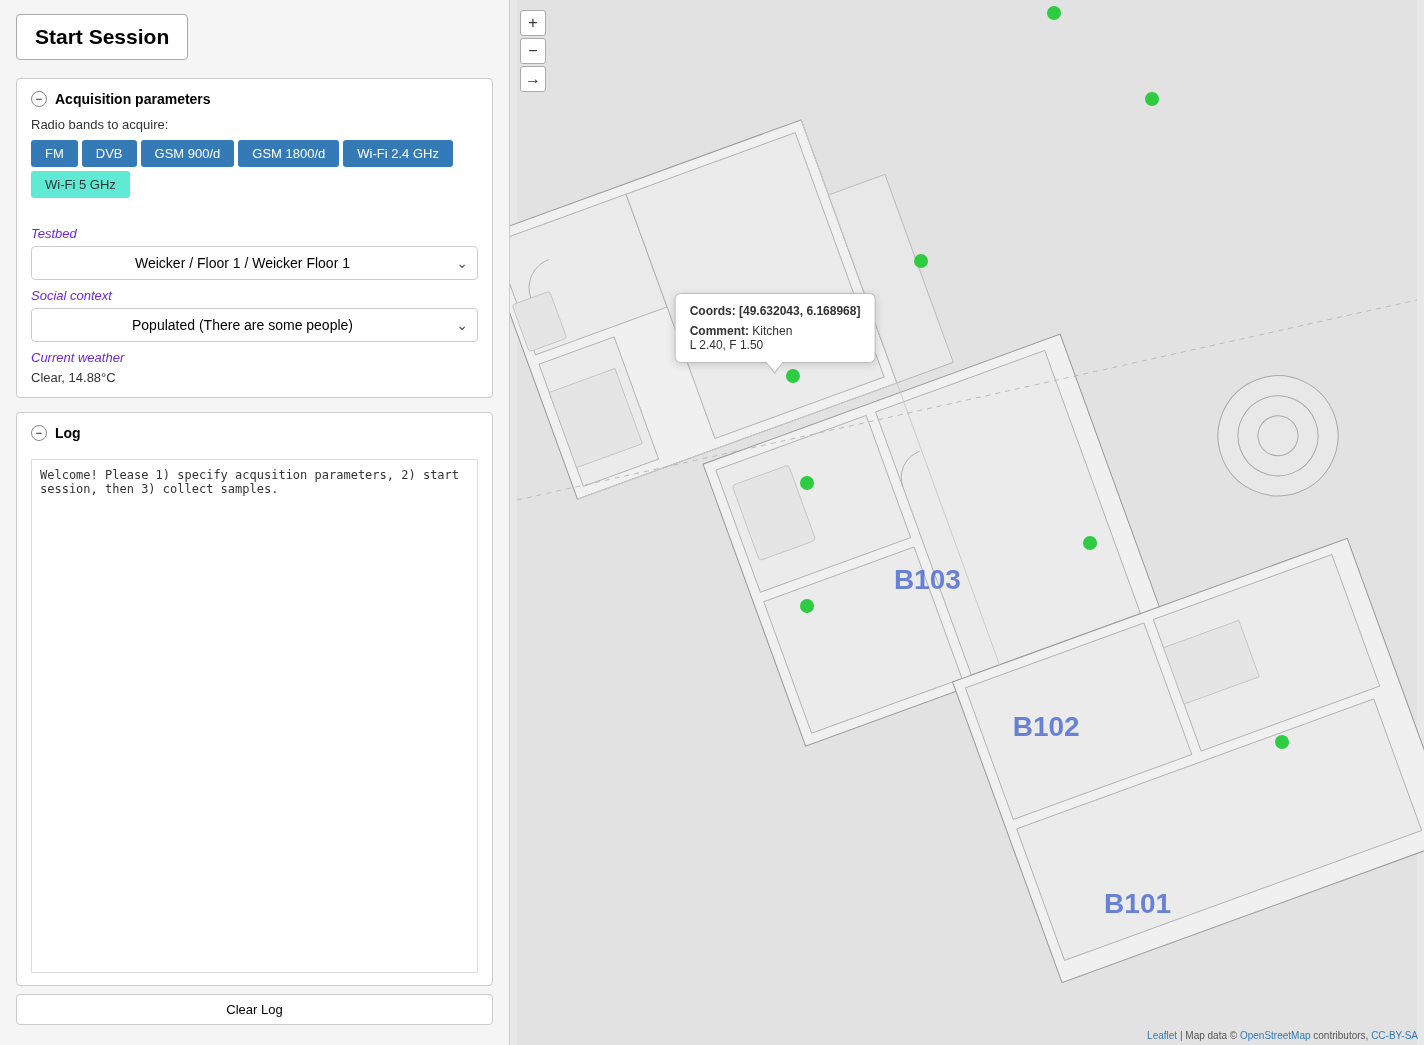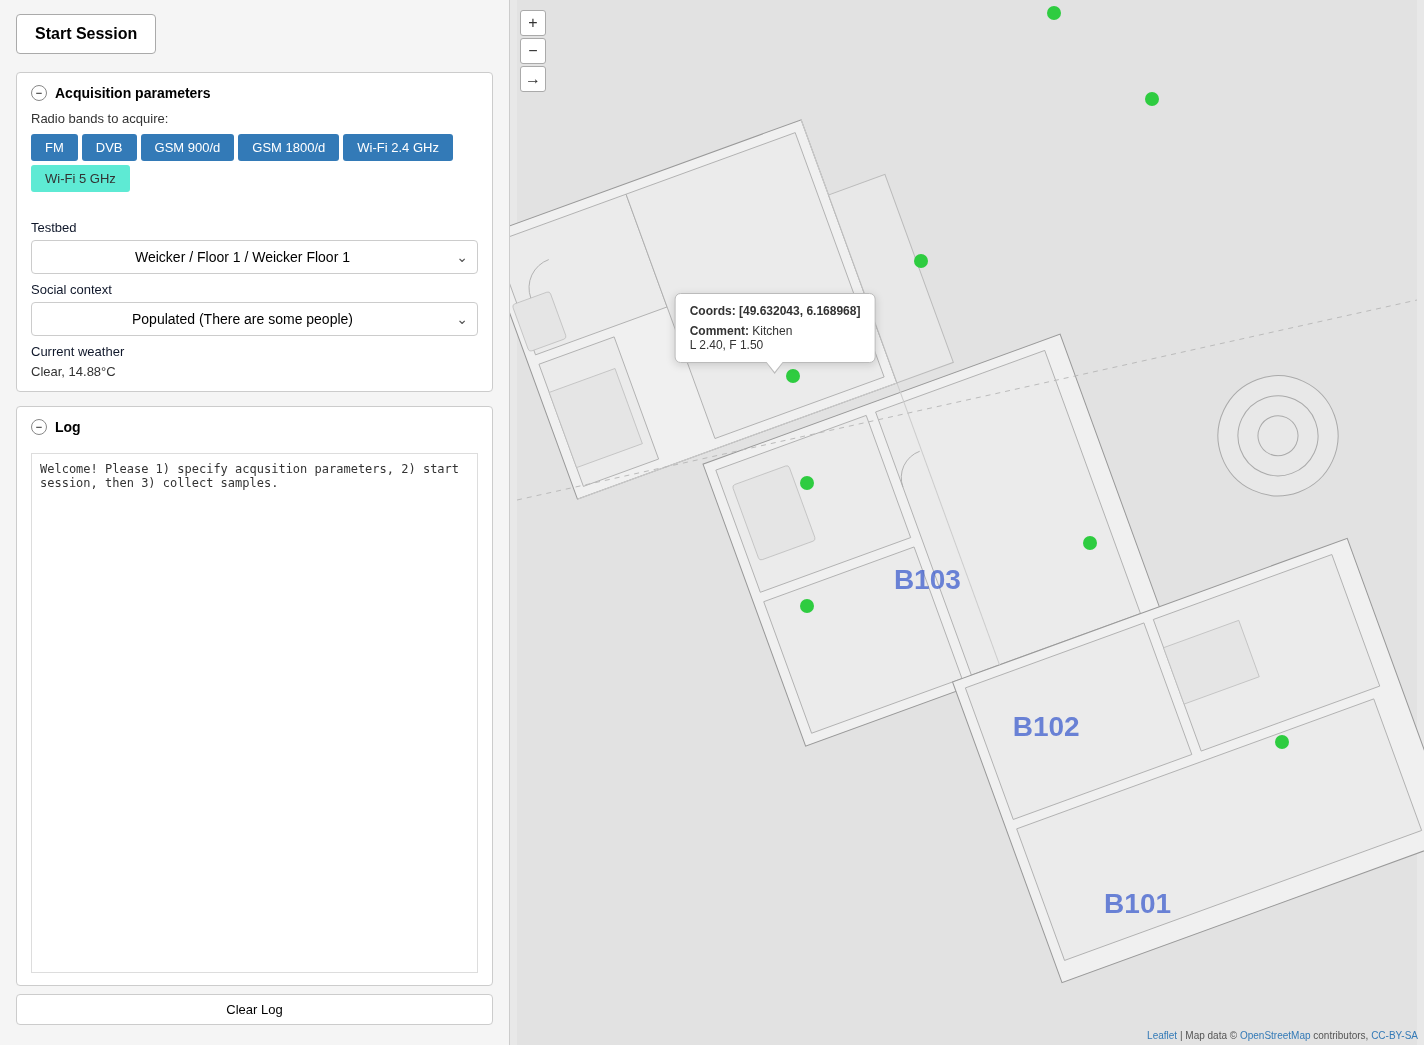--- a/index.html
+++ b/index.html
@@ -24,21 +24,21 @@
       padding: 14px 16px;
       border-right: 1px solid #ccc;
       overflow-y: auto;
     }
 
     #start-session-button {
       background: #fff;
       border: 1px solid #aaa;
       border-radius: 4px;
       padding: 10px 18px;
-      font-size: 16px;
+      font-size: 21px;
       font-weight: bold;
       cursor: pointer;
       margin-bottom: 18px;
       width: fit-content;
     }
 
     .section {
       background: #fff;
       border: 1px solid #ccc;
       border-radius: 4px;
@@ -94,23 +94,24 @@
       background: #337ab7;
       color: #fff;
     }
     .band-btn.inactive {
       background: #5eead4;
       color: #333;
     }
 
     .field-label {
       font-size: 13px;
-      color: #0f172a;
+      color: #6d28d9;
       margin-bottom: 5px;
       margin-top: 8px;
+      font-style: italic;
     }
 
     .dropdown-wrapper {
       position: relative;
       width: 100%;
     }
 
     .dropdown-select {
       width: 100%;
       padding: 8px 36px 8px 12px;

